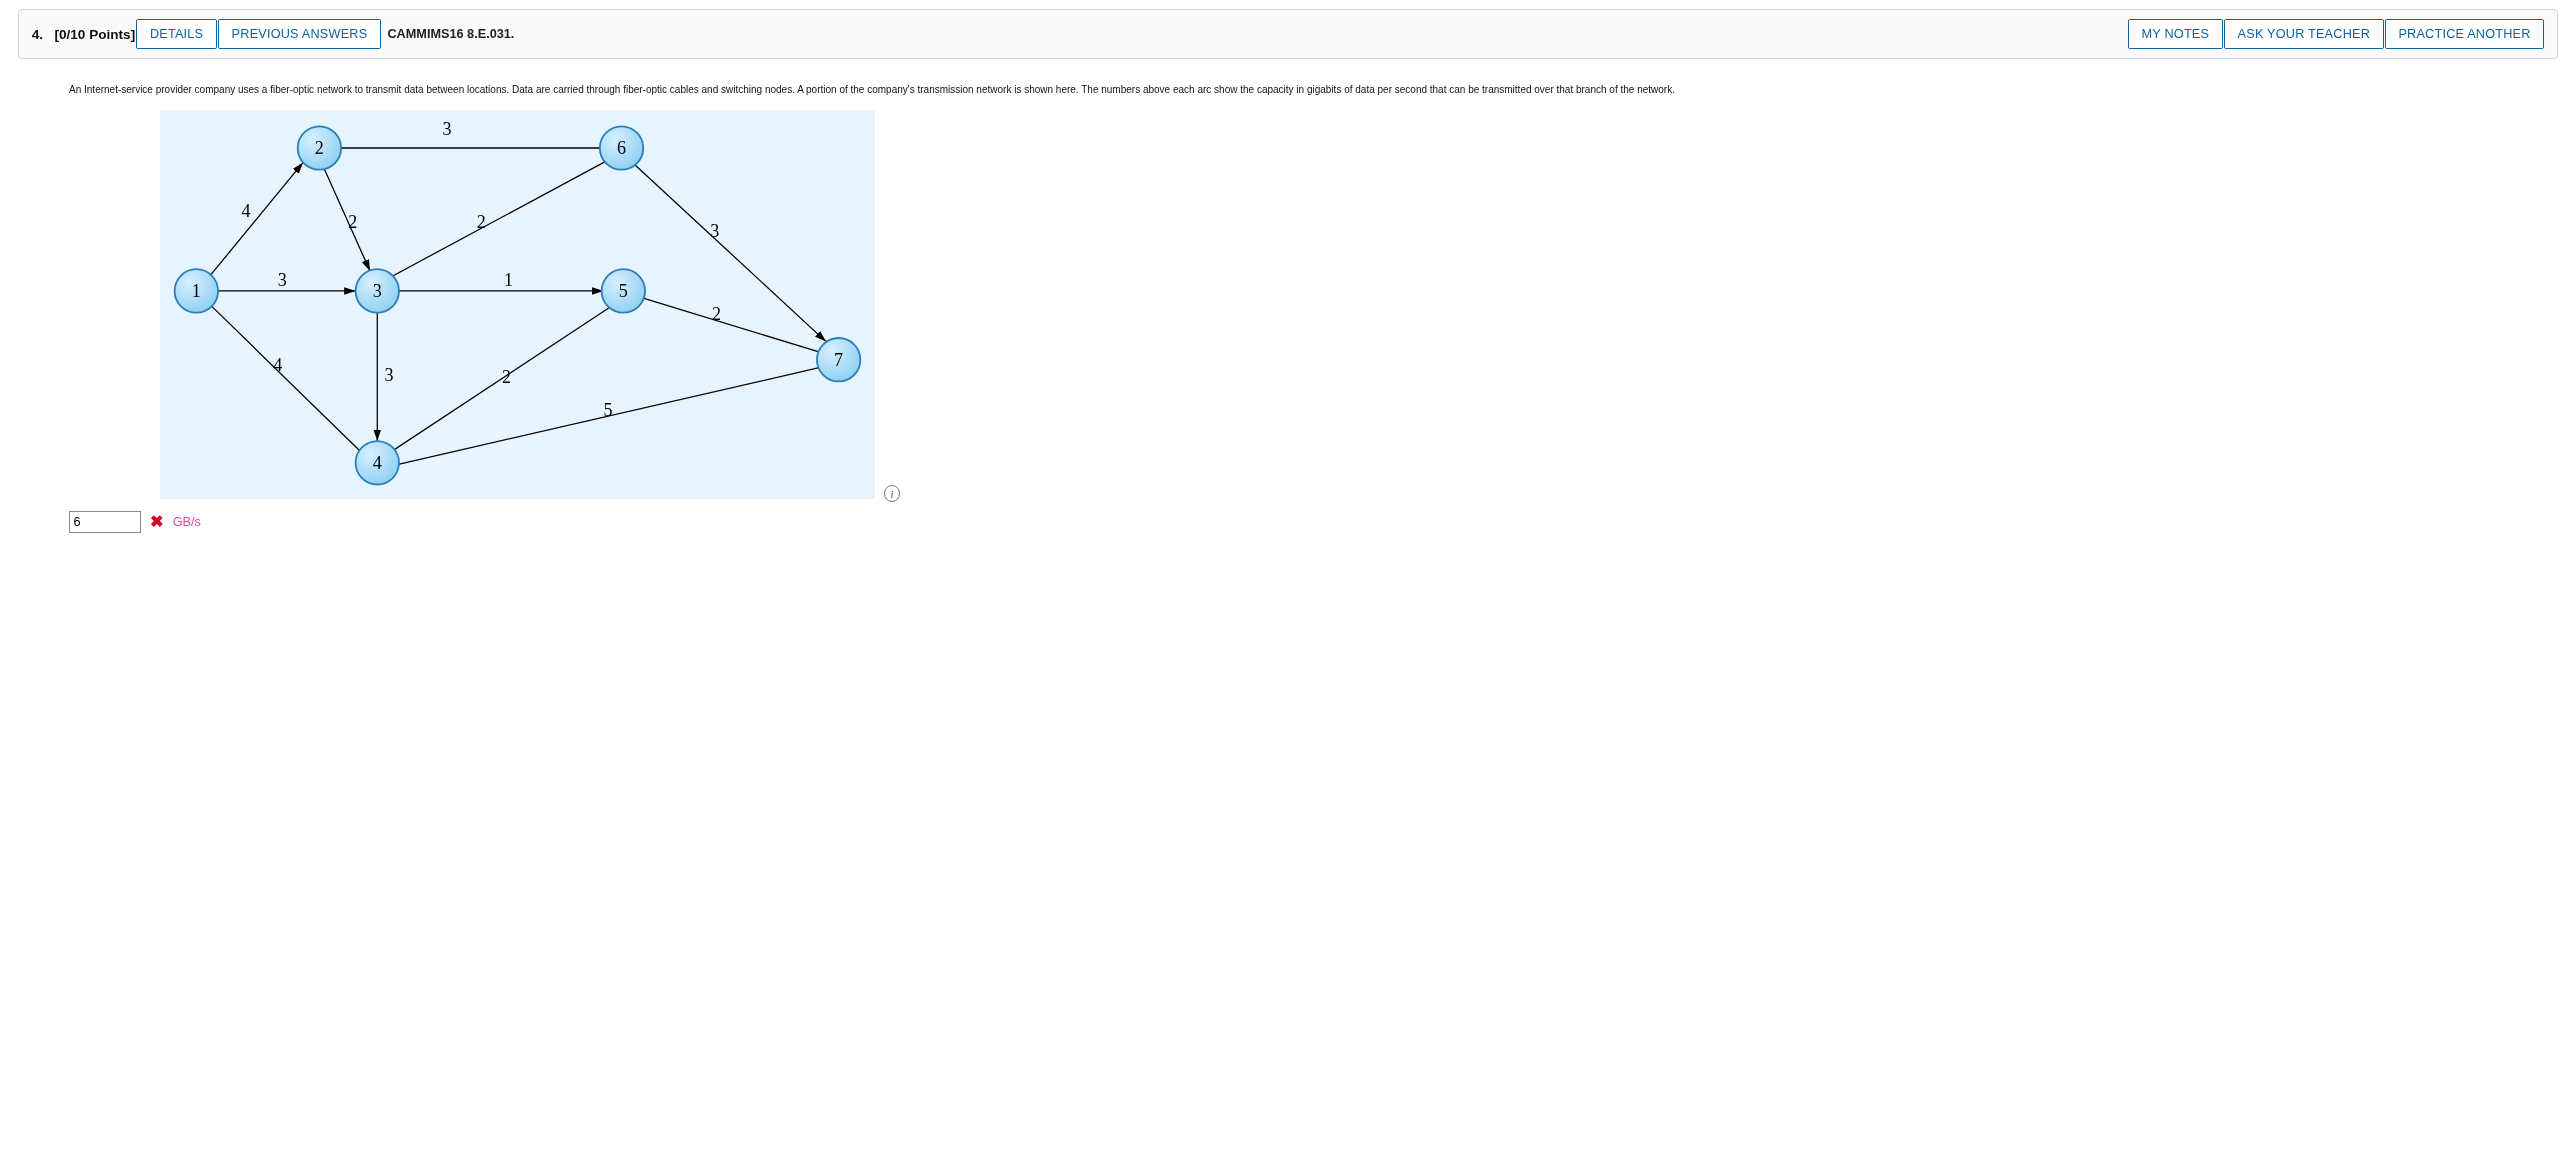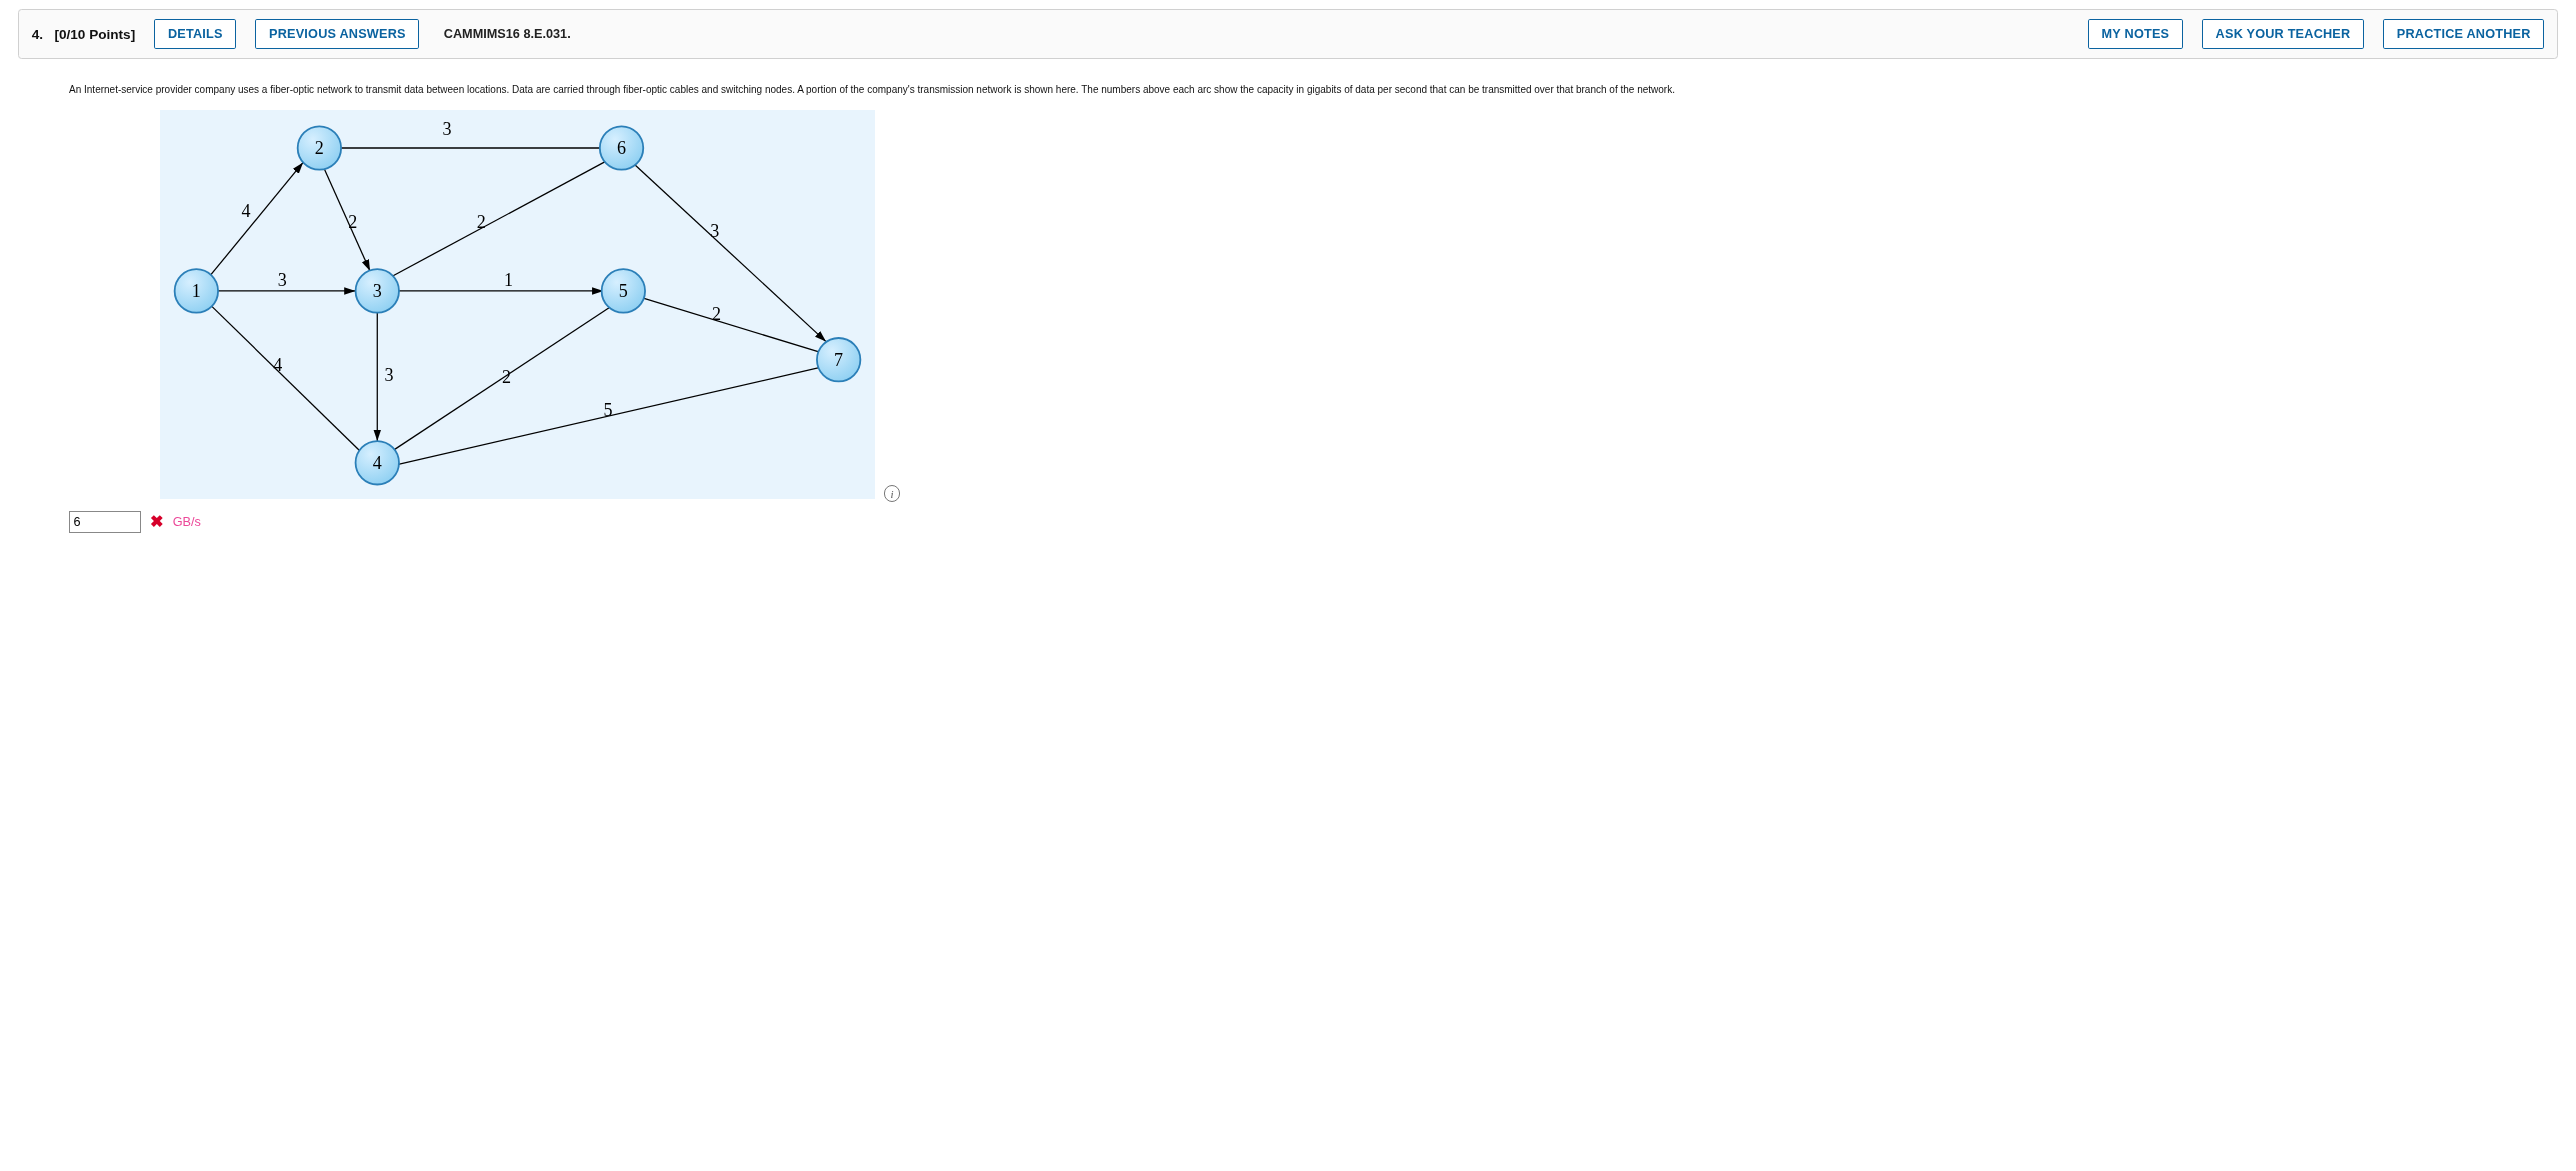--- a/index.html
+++ b/index.html
@@ -1,20 +1,20 @@
 <!DOCTYPE html>
 <html><head>
 <meta charset="utf-8">
 <style>
   html,body{margin:0;padding:0;font-family:Verdana,Geneva,sans-serif;font-size:12.7px;color:#111;background:#fff}
   *{box-sizing:border-box}
   .wrap{padding:9px 18px 18px 18px}
-  .qhdr{border:0.9px solid #d0d0d0;background:#fafafa;border-radius:3.6px;padding:9px 12.7px;display:flex;align-items:center;gap:19px;flex-wrap:wrap}
+  .qhdr{border:0.9px solid #d0d0d0;background:#fafafa;border-radius:3.6px;padding:9px 12.7px;display:flex;align-items:center;gap:1px;flex-wrap:wrap}
   .qtitle{font-weight:700;font-size:13.6px}
-  .btn{border:1.8px solid #0b63a0;color:#0b63a0;background:#fff;padding:7.2px 12.7px;font-weight:700;font-size:12.7px;border-radius:1.8px;cursor:pointer;letter-spacing:0.2px}
+  .btn{border:1.8px solid #0b63a0;color:#0b63a0;background:#fff;padding:7.2px 12.7px;font-weight:400;font-size:12.7px;border-radius:1.8px;cursor:pointer;letter-spacing:0.2px}
   .code{font-weight:700;color:#222;margin-left:5.4px}
   .spacer{flex:1}
   .body{padding:12.7px 36px 9px 51px}
   .ptext{line-height:1.5;font-size:10px}
   .figwrap{margin:12.7px 0 7.2px 91px}
   .figinfo{display:inline-block;margin-left:5.4px;vertical-align:bottom}
   .ansrow{margin-top:9px;display:flex;align-items:center;gap:9px}
   .tin{width:72px;height:22px;border:0.9px solid #888;font-size:12.7px;padding:1.8px 3.6px}
   .xmark{color:#d6002a;font-weight:900;font-size:16.3px}
   .unit{color:#ec4899}

